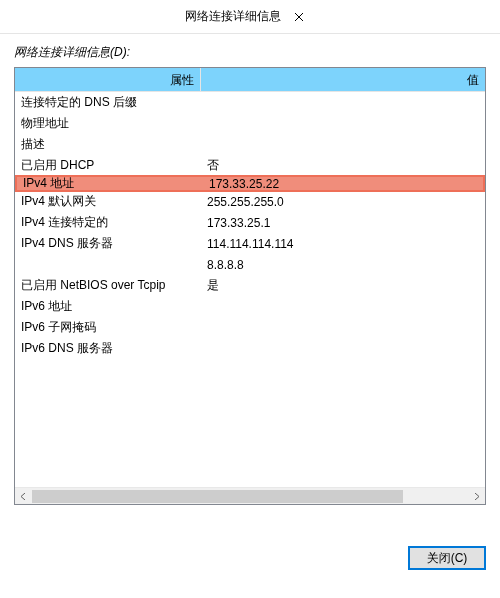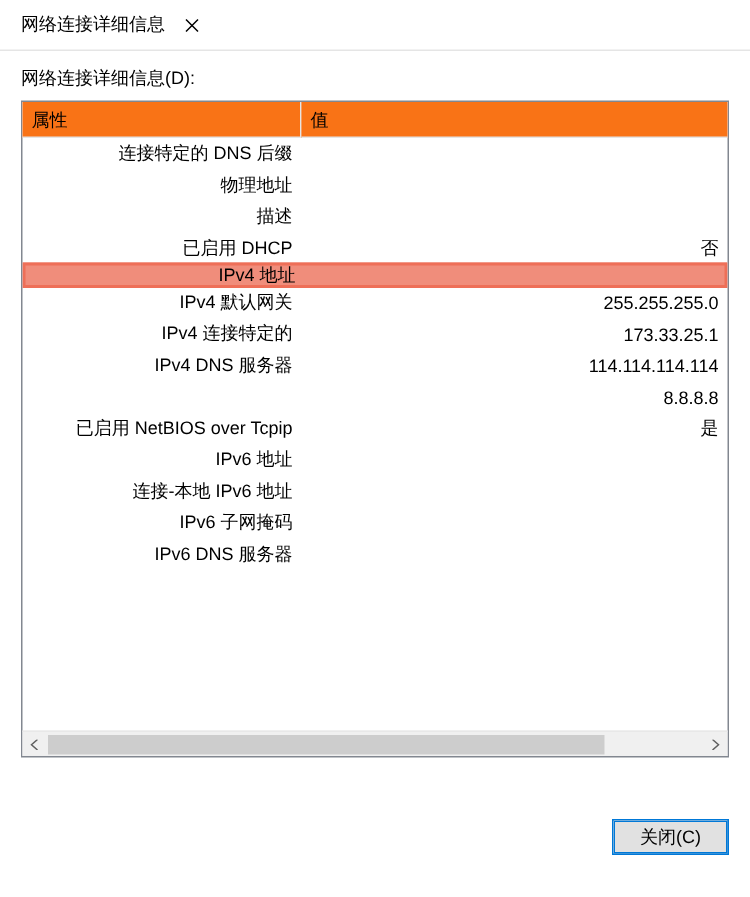--- a/index.html
+++ b/index.html
@@ -9,69 +9,70 @@
       background: #fff;
       width: 500px;
       height: 598px;
       position: relative;
       color: #000;
     }
     .titlebar {
       height: 34px;
       display: flex;
       align-items: center;
-      justify-content: flex-start;
+      justify-content: center;
       padding: 0 12px 0 14px;
       border-bottom: 1px solid #e5e5e5;
     }
     .close-btn {
       width: 36px;
       height: 28px;
       display: flex;
       align-items: center;
       justify-content: center;
       cursor: pointer;
     }
     .close-btn svg { width: 10px; height: 10px; }
     .content {
       padding: 10px 14px 0 14px;
     }
     .label-row {
       margin-bottom: 6px;
       font-size: 12px;
+      font-style: italic;
     }
     .listview {
       border: 1px solid #828790;
       background: #fff;
       height: 438px;
       position: relative;
       display: flex;
       flex-direction: column;
     }
     .header-row {
       display: flex;
       height: 24px;
       background: #fff;
       border-bottom: 0;
     }
     .header-cell {
       padding: 4px 6px;
       font-size: 12px;
       border-right: 1px solid #e5e5e5;
       border-bottom: 1px solid #e5e5e5;
-      background: #f97316;
+      background: #7dd3fc;
+      text-align: right;
     }
     .header-cell:last-child { border-right: none; }
     .col-prop { width: 186px; flex-shrink: 0; }
     .col-val { flex: 1; }
     .data-body {
       flex: 1;
       overflow: hidden;
       position: relative;
-      text-align: right;
     }
     .data-row {
       display: flex;
       height: 21px;
       align-items: center;
     }
     .data-row.highlight {
       background: #f08d7b;
       border: 2px solid #ee6f58;
       height: 17px;
@@ -161,20 +162,21 @@
         <div class="data-row">
           <div class="data-cell col-prop">描述</div>
           <div class="data-cell col-val"></div>
         </div>
         <div class="data-row">
           <div class="data-cell col-prop">已启用 DHCP</div>
           <div class="data-cell col-val">否</div>
         </div>
         <div class="data-row highlight">
           <div class="data-cell col-prop">IPv4 地址</div>
+          <div class="data-cell col-val">173.33.25.22</div>
         </div>
         <div class="data-row">
           <div class="data-cell col-prop">IPv4 默认网关</div>
           <div class="data-cell col-val">255.255.255.0</div>
         </div>
         <div class="data-row">
           <div class="data-cell col-prop">IPv4 连接特定的</div>
           <div class="data-cell col-val">173.33.25.1</div>
         </div>
         <div class="data-row">
@@ -184,24 +186,20 @@
         <div class="data-row">
           <div class="data-cell col-prop"></div>
           <div class="data-cell col-val">8.8.8.8</div>
         </div>
         <div class="data-row">
           <div class="data-cell col-prop">已启用 NetBIOS over Tcpip</div>
           <div class="data-cell col-val">是</div>
         </div>
         <div class="data-row">
           <div class="data-cell col-prop">IPv6 地址</div>
-          <div class="data-cell col-val"></div>
-        </div>
-        <div class="data-row">
-          <div class="data-cell col-prop">连接-本地 IPv6 地址</div>
           <div class="data-cell col-val"></div>
         </div>
         <div class="data-row">
           <div class="data-cell col-prop">IPv6 子网掩码</div>
           <div class="data-cell col-val"></div>
         </div>
         <div class="data-row">
           <div class="data-cell col-prop">IPv6 DNS 服务器</div>
           <div class="data-cell col-val"></div>
         </div>

